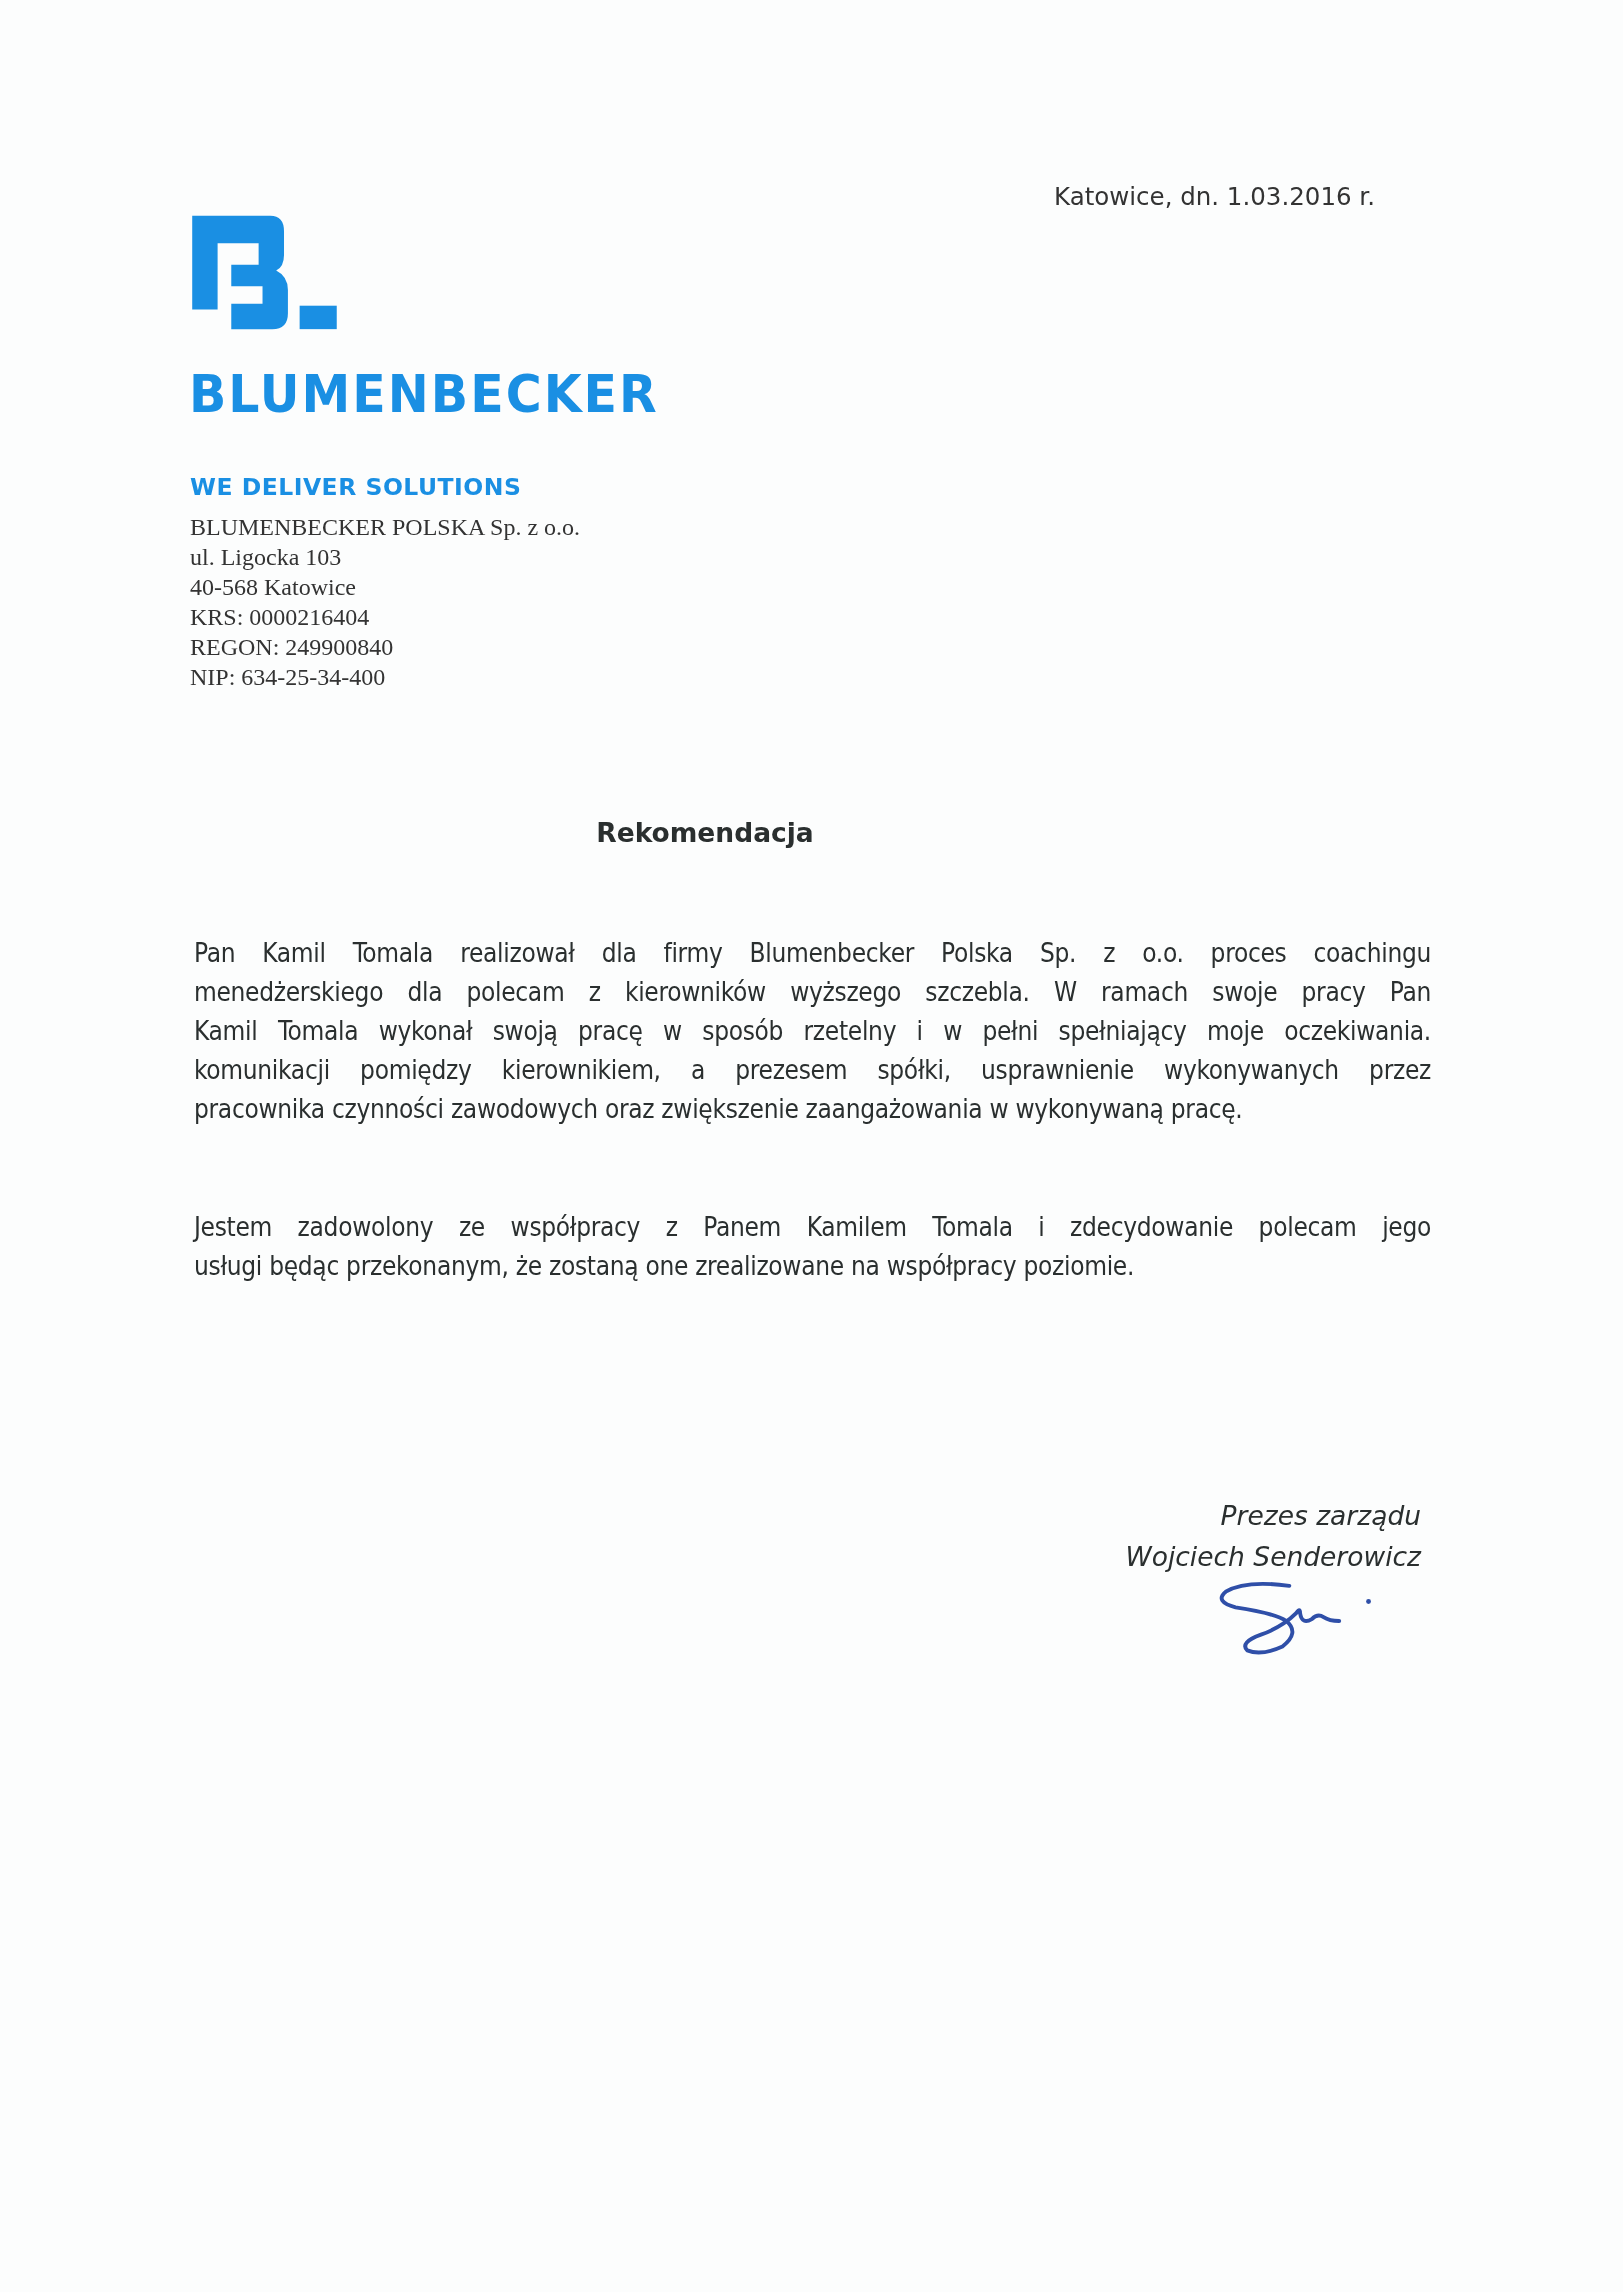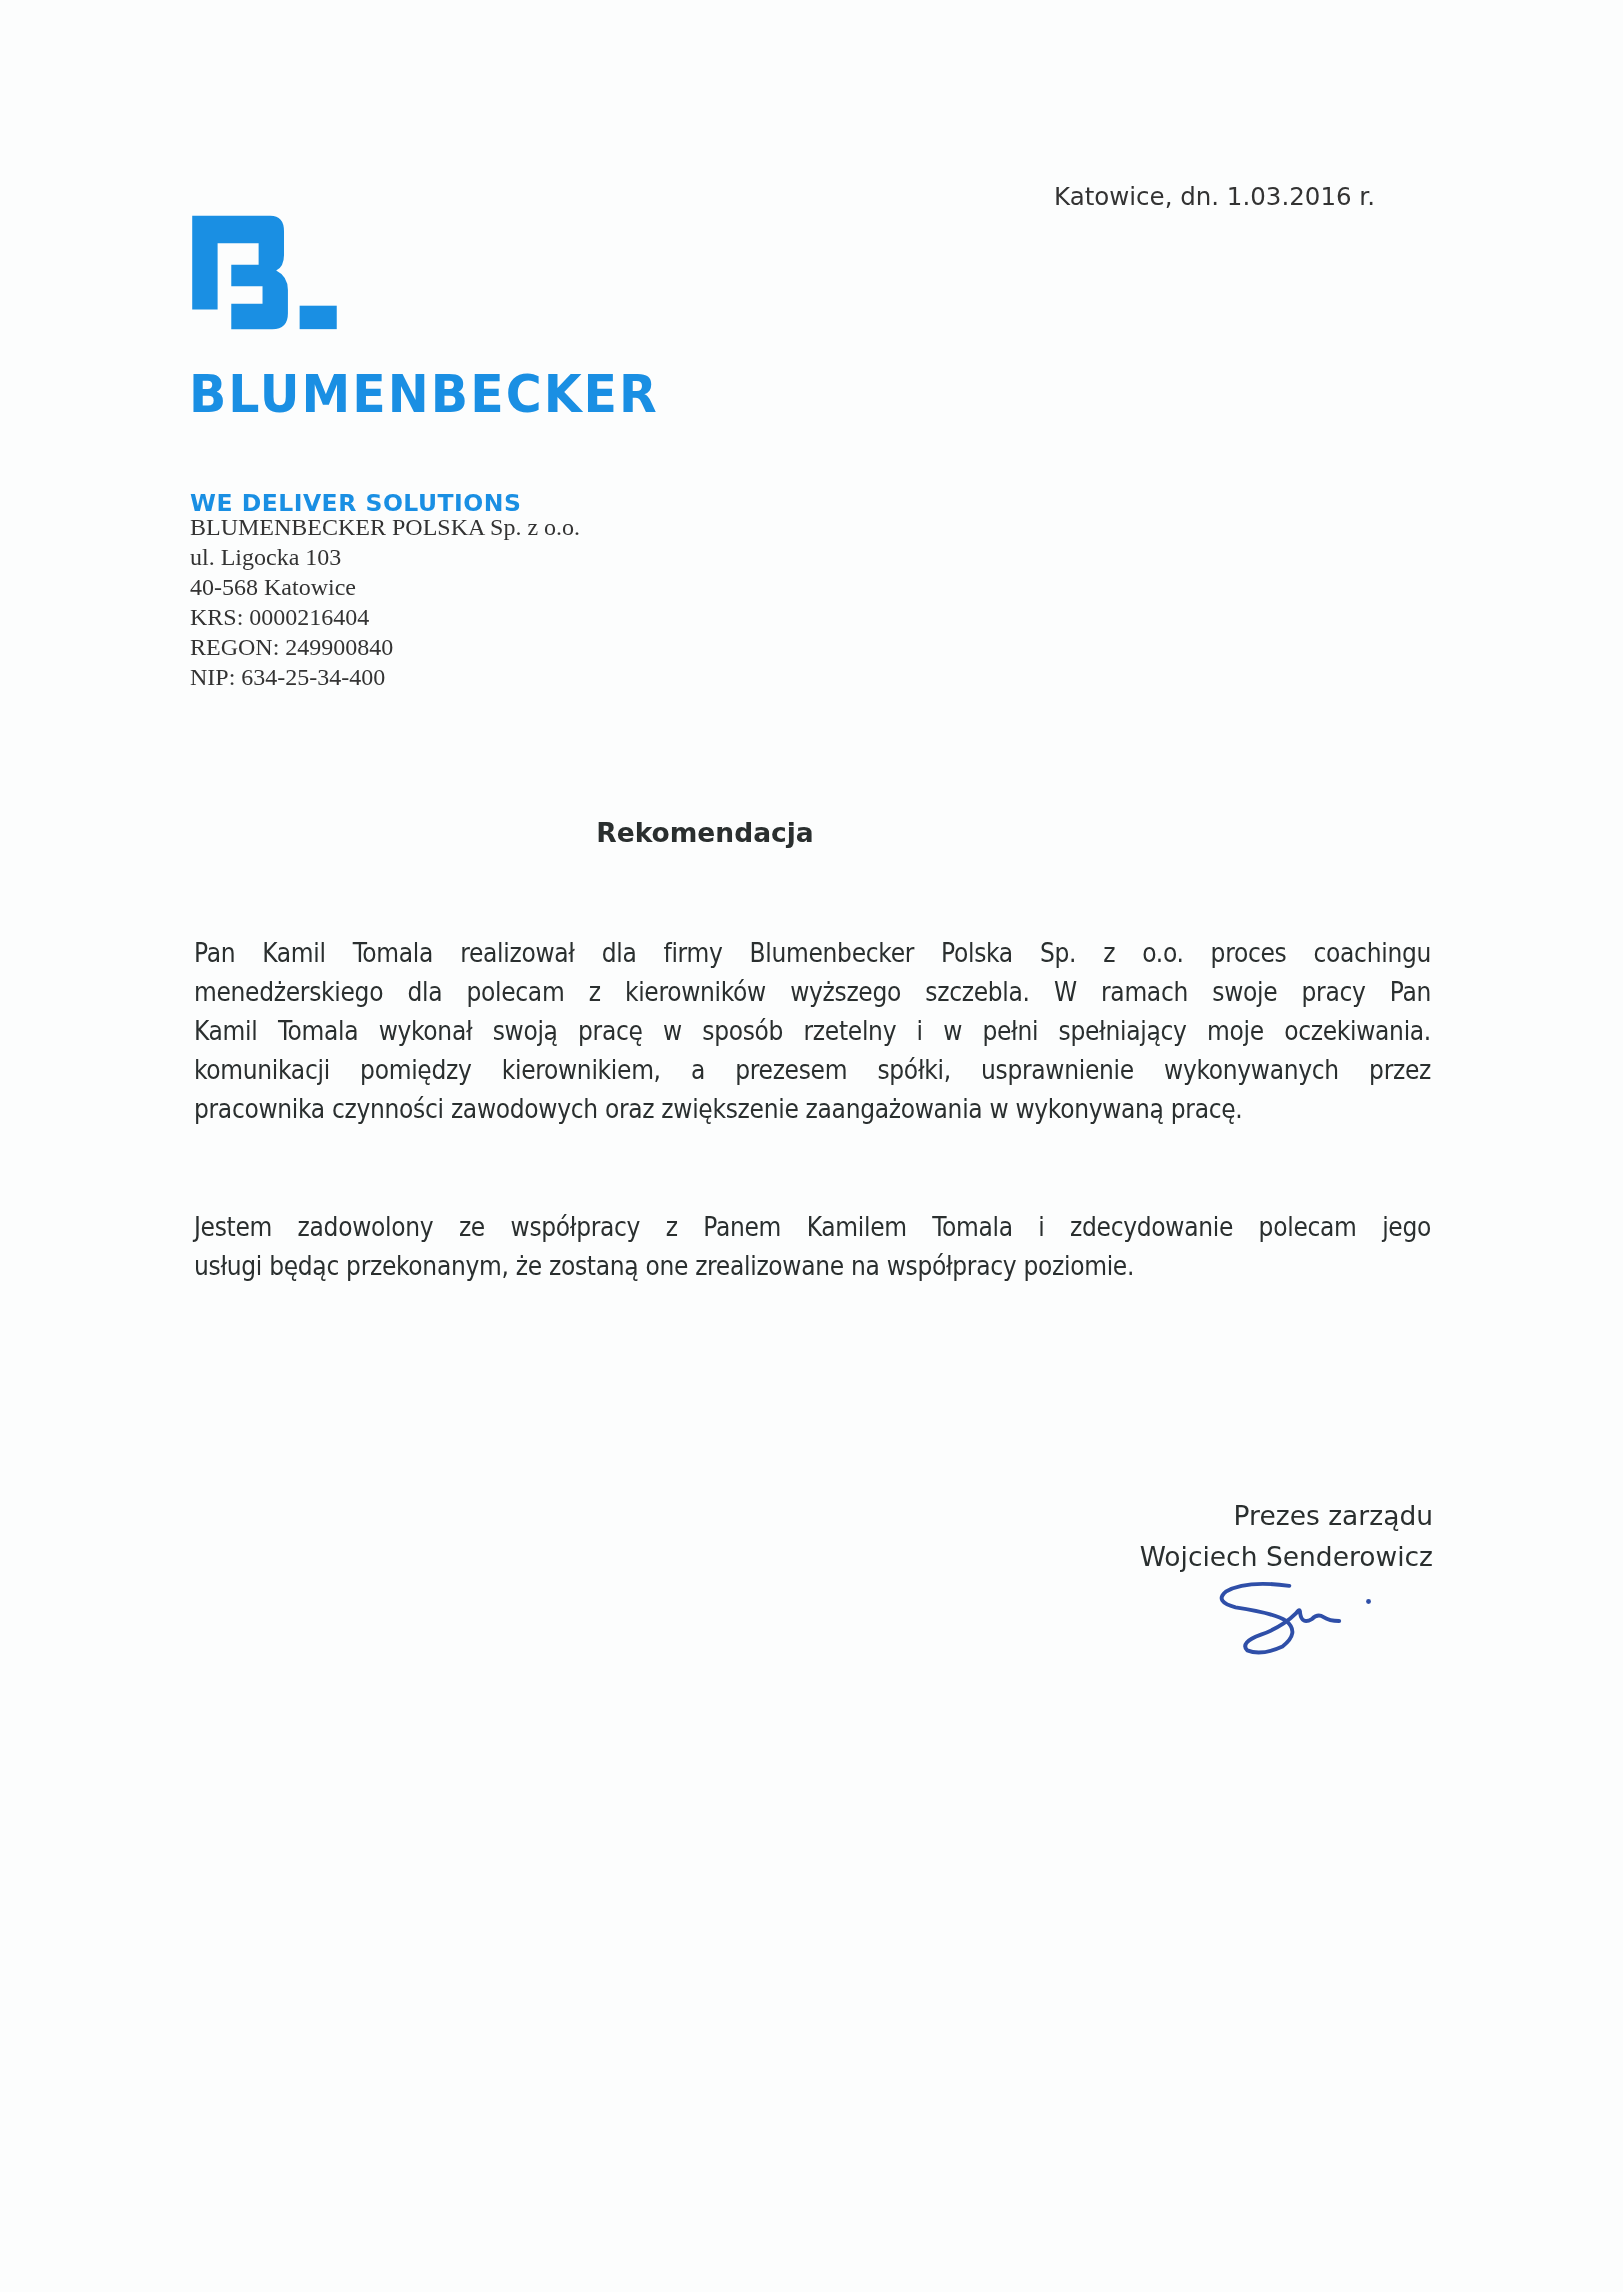--- a/index.html
+++ b/index.html
@@ -29,21 +29,21 @@
       font-family: "DejaVu Sans", sans-serif;
       font-weight: bold;
       font-size: 49px;
       letter-spacing: 2px;
       color: #1a8fe3;
       white-space: nowrap;
       transform: scaleY(1.05);
       transform-origin: left top;
     }
     .tagline {
-      left: 190px; top: 489px;
+      left: 190px; top: 473px;
       font-family: "DejaVu Sans", sans-serif;
       font-weight: bold;
       font-size: 23.5px;
       letter-spacing: 0.5px;
       color: #1a8fe3;
       white-space: nowrap;
     }
 
     
     .address {
@@ -75,27 +75,28 @@
       text-align: justify;
       letter-spacing: -0.3px;
     }
     .p1 { top: 934px; }
     .p2 { top: 1208px; }
     .body-text .line { display: block; text-align: justify; text-align-last: justify; white-space: nowrap; }
     .body-text .line.last { text-align-last: left; }
 
     
     .sig-role {
-      right: 190px; top: 1495px;
+      right: 202px; top: 1495px;
       font-family: "DejaVu Sans", sans-serif;
       font-size: 26.5px;
       line-height: 41px;
       text-align: right;
       color: #2a2f2f;
       white-space: nowrap;
+      font-style: italic;
     }
     .signature { left: 1206px; top: 1578px; width: 196px; height: 88px; }
   </style>
 </head>
 <body>
 
 <div class="abs date">Katowice, dn. 1.03.2016 r.</div>
 
 <svg class="abs logo-mark" viewBox="0 0 150 128">
   <g fill="#1a8fe3">

